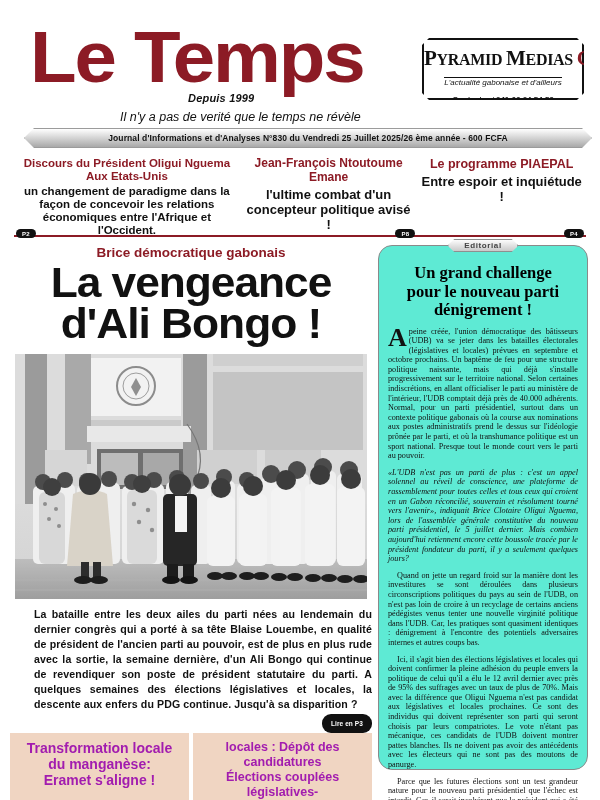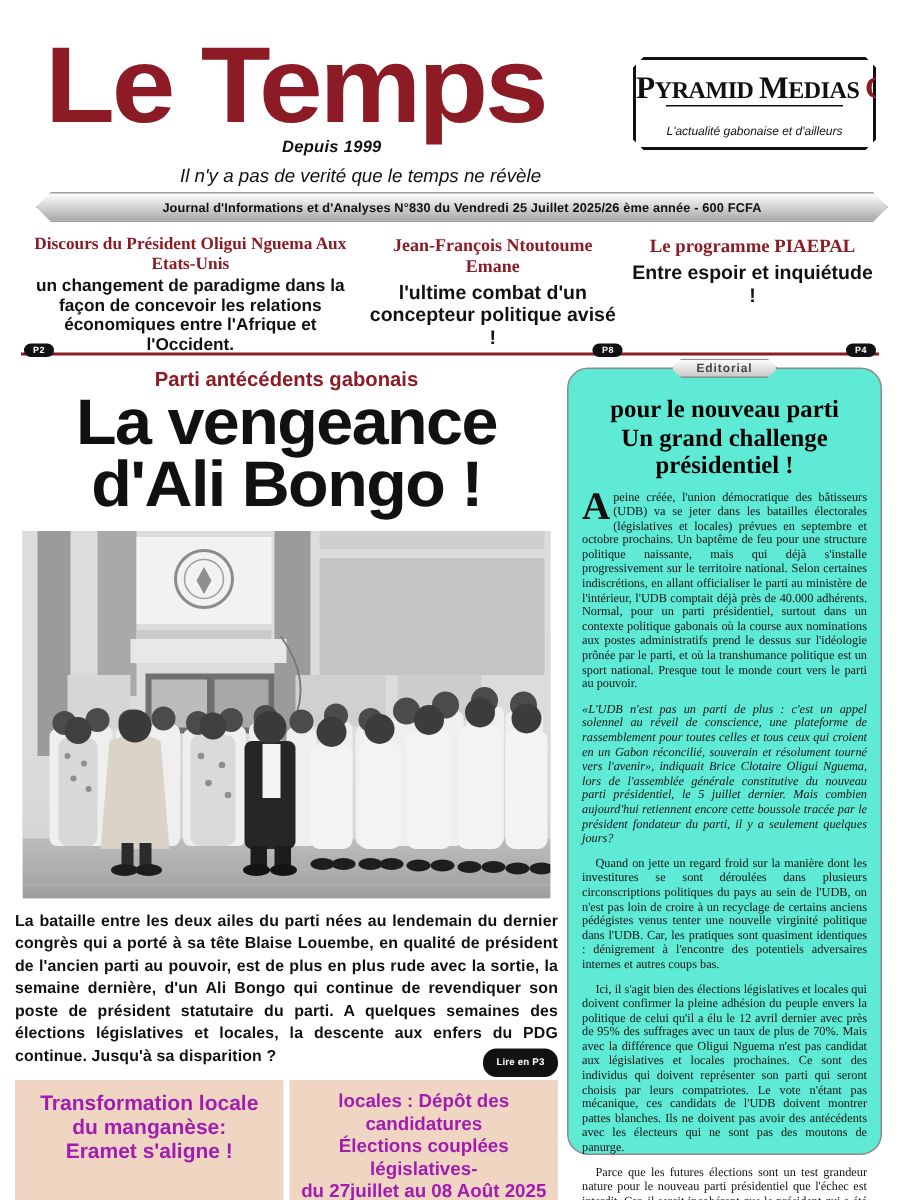--- a/index.html
+++ b/index.html
@@ -40,21 +40,21 @@
     text-align:center;
   }
   .pyramid-box .pm-title{
     margin-top:6px;font-size:16px;color:#111;font-weight:bold;
     font-family:"Liberation Serif",serif;white-space:nowrap;letter-spacing:-.3px;
   }
   .pyramid-box .pm-title .cap{font-size:21px;}
   .pyramid-box .pm-title .red{color:#8c1b25;}
   .pm-sub{
     font-size:8px;font-style:italic;color:#111;margin-top:-1px;
-    border-top:1px solid #111;display:inline-block;padding-top:12px;
+    border-top:1px solid #111;display:inline-block;padding-top:0px;
     font-family:"Liberation Sans",sans-serif;
   }
   .pm-contact{
     font-size:8px;font-weight:bold;color:#111;margin-top:6px;
     font-family:"Liberation Sans",sans-serif;
   }
 
   
   .ribbon-wrap{position:relative;height:20px;margin:0 8px;}
   .ribbon{
@@ -73,21 +73,21 @@
   .teasers{
     display:flex;margin:9px 14px 0 14px;height:78px;
     border-bottom:2px solid #8c1b25;position:relative;
   }
   .teaser{flex:1;position:relative;text-align:center;padding:0 4px;}
   .teaser.t1{flex:1.22;}
   .teaser.t2{flex:0.95;}
   .teaser.t3{flex:0.9;}
   .t-kicker{
     color:#8c1b25;font-weight:bold;font-size:11.5px;line-height:12.5px;
-    font-family:Liberation Serif, serif;
+    font-family:Liberation Sans, sans-serif;
   }
   .t-body{
     color:#111;font-weight:bold;font-size:11.5px;line-height:13px;margin-top:3px;
     font-family:"Liberation Sans",sans-serif;
   }
   .t2 .t-body,.t3 .t-body{font-size:13px;line-height:15px;}
   .t3 .t-kicker{font-size:12.5px;line-height:14px;}
   .t2 .t-kicker{font-size:12px;line-height:13.5px;}
   .pbadge{
     position:absolute;bottom:-3px;
@@ -118,21 +118,21 @@
   
   .photo{
     margin:10px auto 0 auto;width:352px;height:245px;position:relative;
     overflow:hidden;background:#cfcfcf;
   }
   .photo svg{display:block;width:100%;height:100%;}
 
   .lead-text{
     margin-top:8px;font-size:10.6px;line-height:15px;color:#111;
     font-weight:bold;font-family:"Liberation Sans",sans-serif;
-    text-align:justify;letter-spacing:.1px;
+    text-align:justify;letter-spacing:.1px;margin-left:24px;
   }
   .lire-badge{
     display:inline-block;background:#111;color:#fff;
     font-size:6.5px;font-weight:bold;padding:2px 9px;border-radius:9px;
     float:right;margin-top:2px;font-family:"Liberation Sans",sans-serif;
   }
 
   
   .bottom-boxes{display:flex;gap:4px;margin-top:8px;clear:both;}
   .bbox{
@@ -220,21 +220,21 @@
     <div class="teaser t3">
       <div class="t-kicker">Le programme PIAEPAL</div>
       <div class="t-body">Entre espoir et inquiétude !</div>
       <div class="pbadge">P4</div>
     </div>
   </div>
 
   <div class="body-grid">
 
     <div class="col-left">
-      <div class="lead-kicker">Parti antécédents gabonais</div>
+      <div class="lead-kicker">Brice démocratique gabonais</div>
       <div class="lead-head">La vengeance</div>
       <div class="lead-head">d'Ali Bongo !</div>
 
       <div class="photo">
         <svg viewBox="0 0 352 245" preserveAspectRatio="none">
           <defs>
             <linearGradient id="skyG" x1="0" y1="0" x2="0" y2="1">
               <stop offset="0%" stop-color="#e9e9e9"></stop>
                 <stop offset="100%" stop-color="#d2d2d2"></stop>
             </linearGradient>
@@ -395,23 +395,23 @@
           <div class="bb-text small">du 27juillet au 08 Août 2025</div>
 
         </div>
       </div>
     </div>
 
     <div class="col-right">
       <div class="editorial">
         <div class="edi-tab">Editorial</div>
         <div class="edi-title">
+          <div>Un grand challenge</div>
           <div>pour le nouveau parti</div>
-          <div>Un grand challenge</div>
-          <div>présidentiel !</div>
+          <div>dénigrement !</div>
         </div>
         <div class="edi-body">
           <p class="dropcap">A peine créée, l'union démocratique des bâtisseurs (UDB) va se jeter dans les batailles électorales (législatives et locales) prévues en septembre et octobre prochains. Un baptême de feu pour une structure politique naissante, mais qui déjà s'installe progressivement sur le territoire national. Selon certaines indiscrétions, en allant officialiser le parti au ministère de l'intérieur, l'UDB comptait déjà près de 40.000 adhérents. Normal, pour un parti présidentiel, surtout dans un contexte politique gabonais où la course aux nominations aux postes administratifs prend le dessus sur l'idéologie prônée par le parti, et où la transhumance politique est un sport national. Presque tout le monde court vers le parti au pouvoir.</p>
           <p class="quote">«L'UDB n'est pas un parti de plus : c'est un appel solennel au réveil de conscience, une plateforme de rassemblement pour toutes celles et tous ceux qui croient en un Gabon réconcilié, souverain et résolument tourné vers l'avenir», indiquait Brice Clotaire Oligui Nguema, lors de l'assemblée générale constitutive du nouveau parti présidentiel, le 5 juillet dernier. Mais combien aujourd'hui retiennent encore cette boussole tracée par le président fondateur du parti, il y a seulement quelques jours?</p>
           <p class="indent">Quand on jette un regard froid sur la manière dont les investitures se sont déroulées dans plusieurs circonscriptions politiques du pays au sein de l'UDB, on n'est pas loin de croire à un recyclage de certains anciens pédégistes venus tenter une nouvelle virginité politique dans l'UDB. Car, les pratiques sont quasiment identiques : dénigrement à l'encontre des potentiels adversaires internes et autres coups bas.</p>
           <p class="indent">Ici, il s'agit bien des élections législatives et locales qui doivent confirmer la pleine adhésion du peuple envers la politique de celui qu'il a élu le 12 avril dernier avec près de 95% des suffrages avec un taux de plus de 70%. Mais avec la différence que Oligui Nguema n'est pas candidat aux législatives et locales prochaines. Ce sont des individus qui doivent représenter son parti qui seront choisis par leurs compatriotes. Le vote n'étant pas mécanique, ces candidats de l'UDB doivent montrer pattes blanches. Ils ne doivent pas avoir des antécédents avec les électeurs qui ne sont pas des moutons de panurge.</p>
           <p class="indent">Parce que les futures élections sont un test grandeur nature pour le nouveau parti présidentiel que l'échec est interdit. Car, il serait incohérent que le président qui a été plébiscité le 12 avril 2025 soit désavoué quatre mois plus tard. Pour appliquer son programme en toute quiétude et loin du marchandage politique, il a besoin d'une majorité confortable au Parlement. C'est aussi un gage pour les partenaires internationaux qui ne risquent pas leurs investissements dans un pays politiquement instable.</p>
 
         </div>
 

